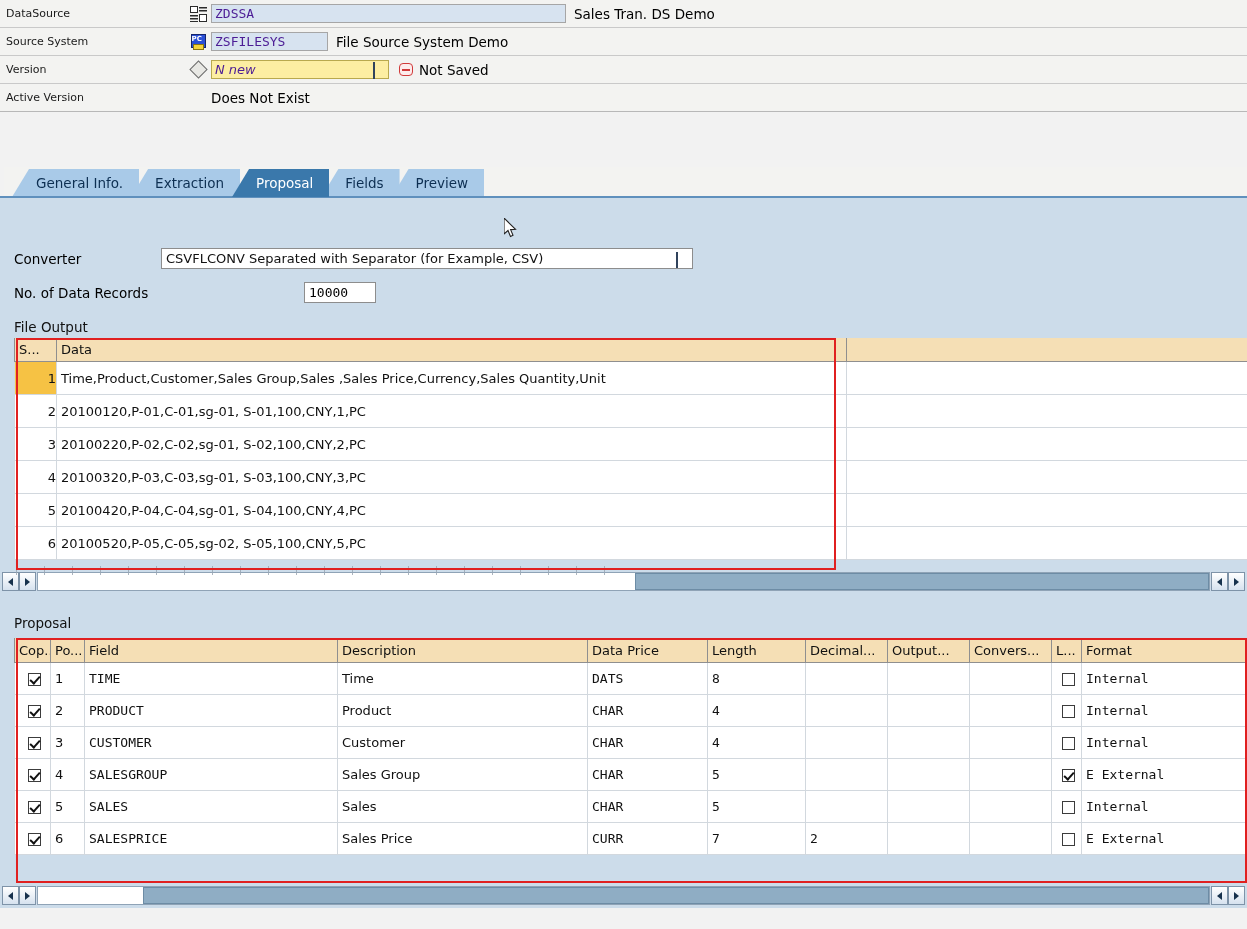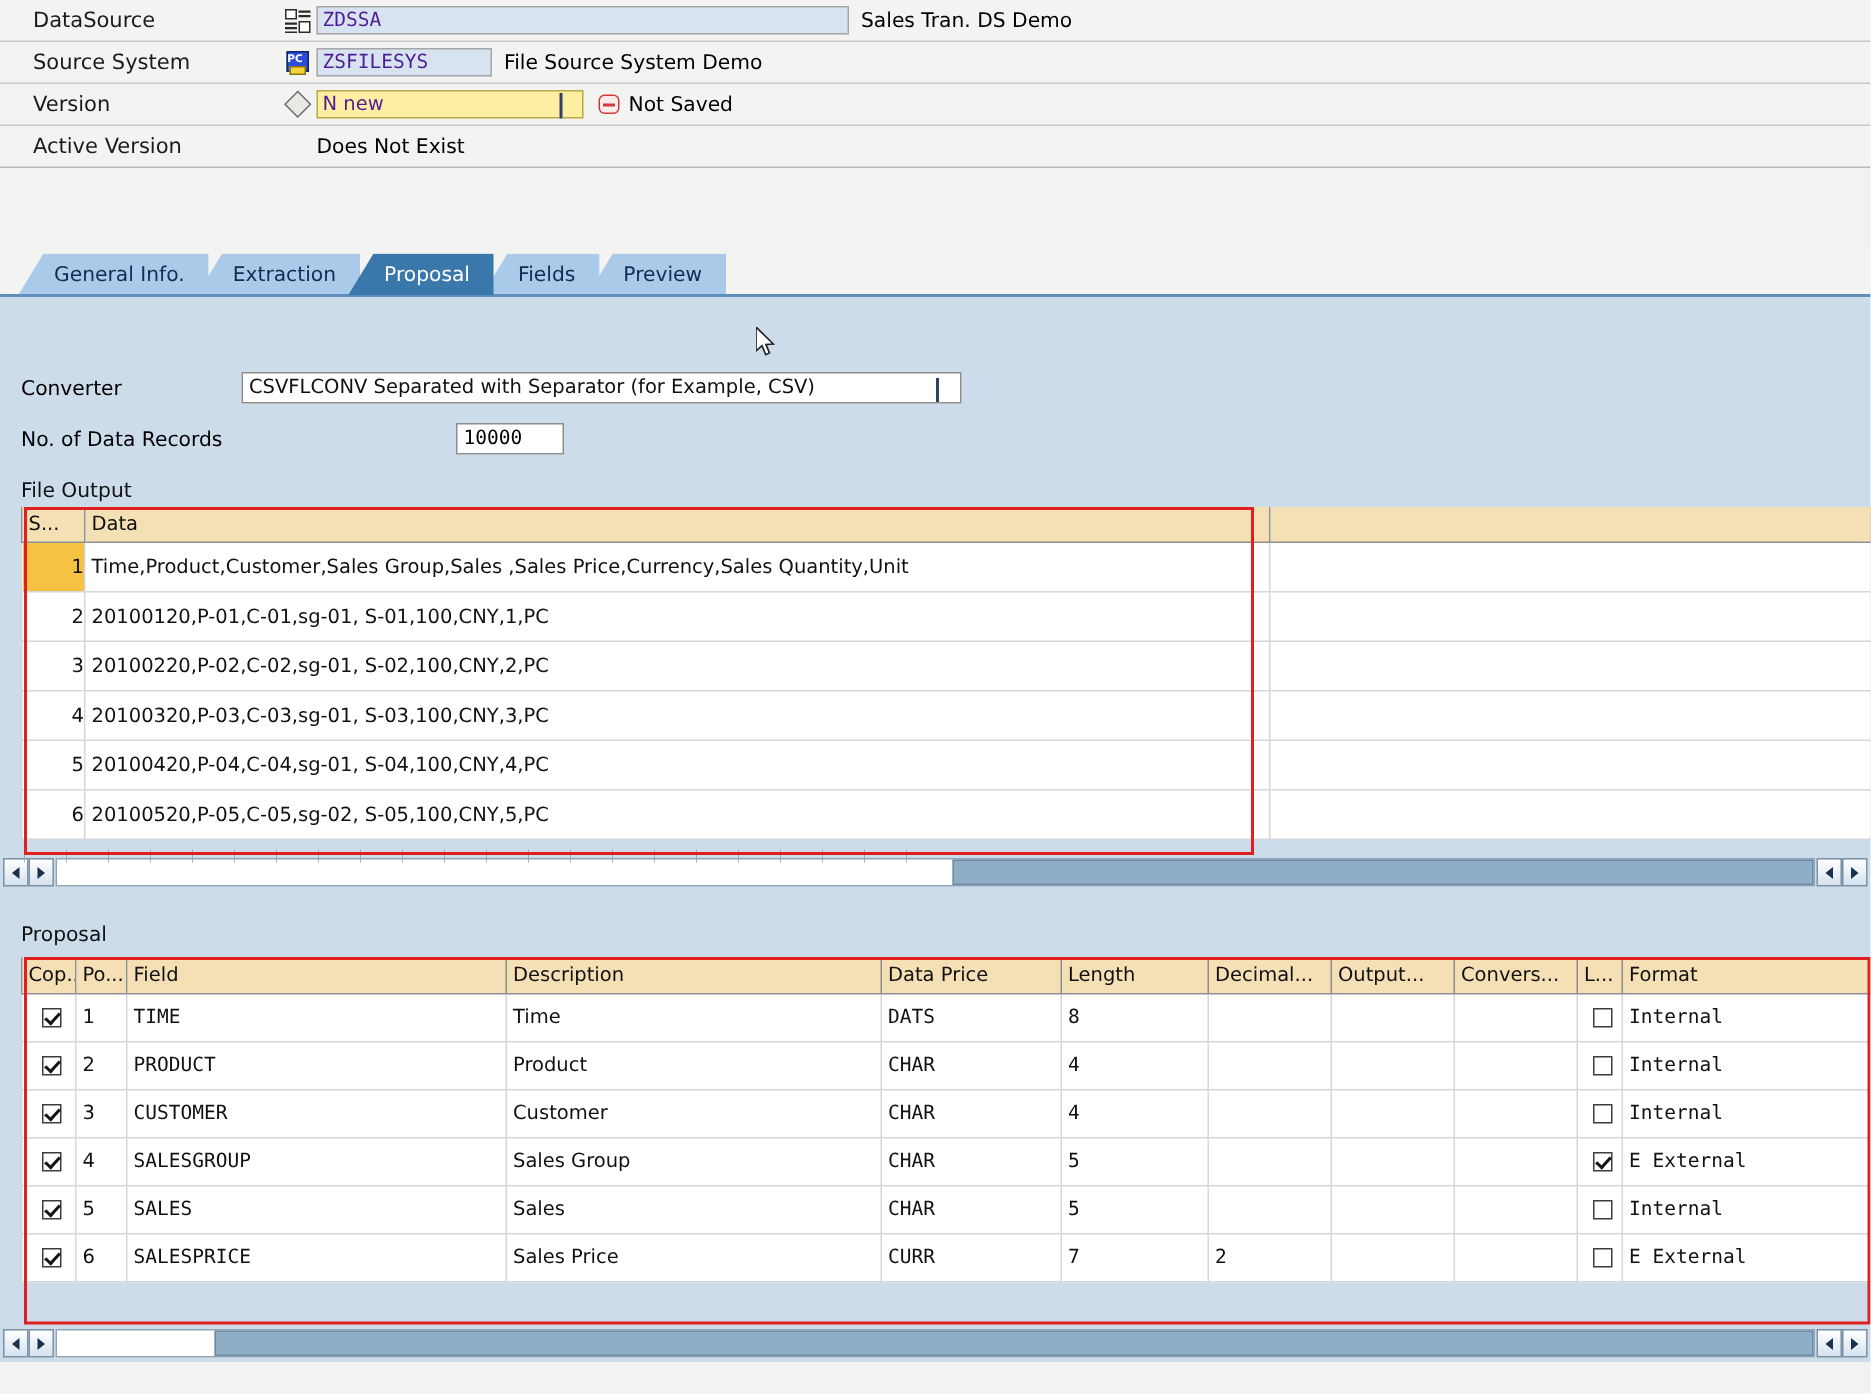--- a/index.html
+++ b/index.html
@@ -34,22 +34,22 @@
   .hdr-row {
     position: relative;
     height: 27px;
     border-bottom: 1px solid #c9c9c9;
     display: flex;
     align-items: center;
   }
   .hdr-row.last { border-bottom: 1px solid #b8b8b8; }
   .hdr-label {
     width: 185px;
-    padding-left: 22px;
-    font-size: 14px;
+    padding-left: 6px;
+    font-size: 11px;
     color: #1a1a1a;
     box-sizing: border-box;
   }
   .hdr-icon {
     width: 26px;
     display: flex;
     align-items: center;
     justify-content: center;
   }
 
@@ -107,20 +107,21 @@
     color: #4c1d95;
   }
   .fld.wide  { width: 355px; }
   .fld.mid   { width: 117px; }
   .fld.yellow {
     background: #fdeea2;
     border: 1px solid #b9a94e;
     font-family: "DejaVu Sans", "Liberation Sans", sans-serif;
     width: 178px;
     position: relative;
+    font-style: italic;
   }
   .fld-dd {
     position: absolute;
     right: 2px; top: 1px;
     width: 13px; height: 15px;
   }
   .dd-glyph {
     width: 11px; height: 13px;
     border: 1.4px solid #30435c;
     background: #eef3f8;
@@ -213,21 +214,21 @@
   .conv-row {
     position: absolute;
     left: 14px;
     top: 248px;
     display: flex;
     align-items: center;
     font-size: 13.5px;
   }
   .conv-label { width: 147px; }
   .conv-input {
-    width: 480px;
+    width: 532px;
     height: 21px;
     box-sizing: border-box;
     background: #ffffff;
     border: 1px solid #8d8d8d;
     font-size: 13px;
     line-height: 19px;
     padding: 0 20px 0 4px;
     position: relative;
     color: #111;
     white-space: nowrap;

